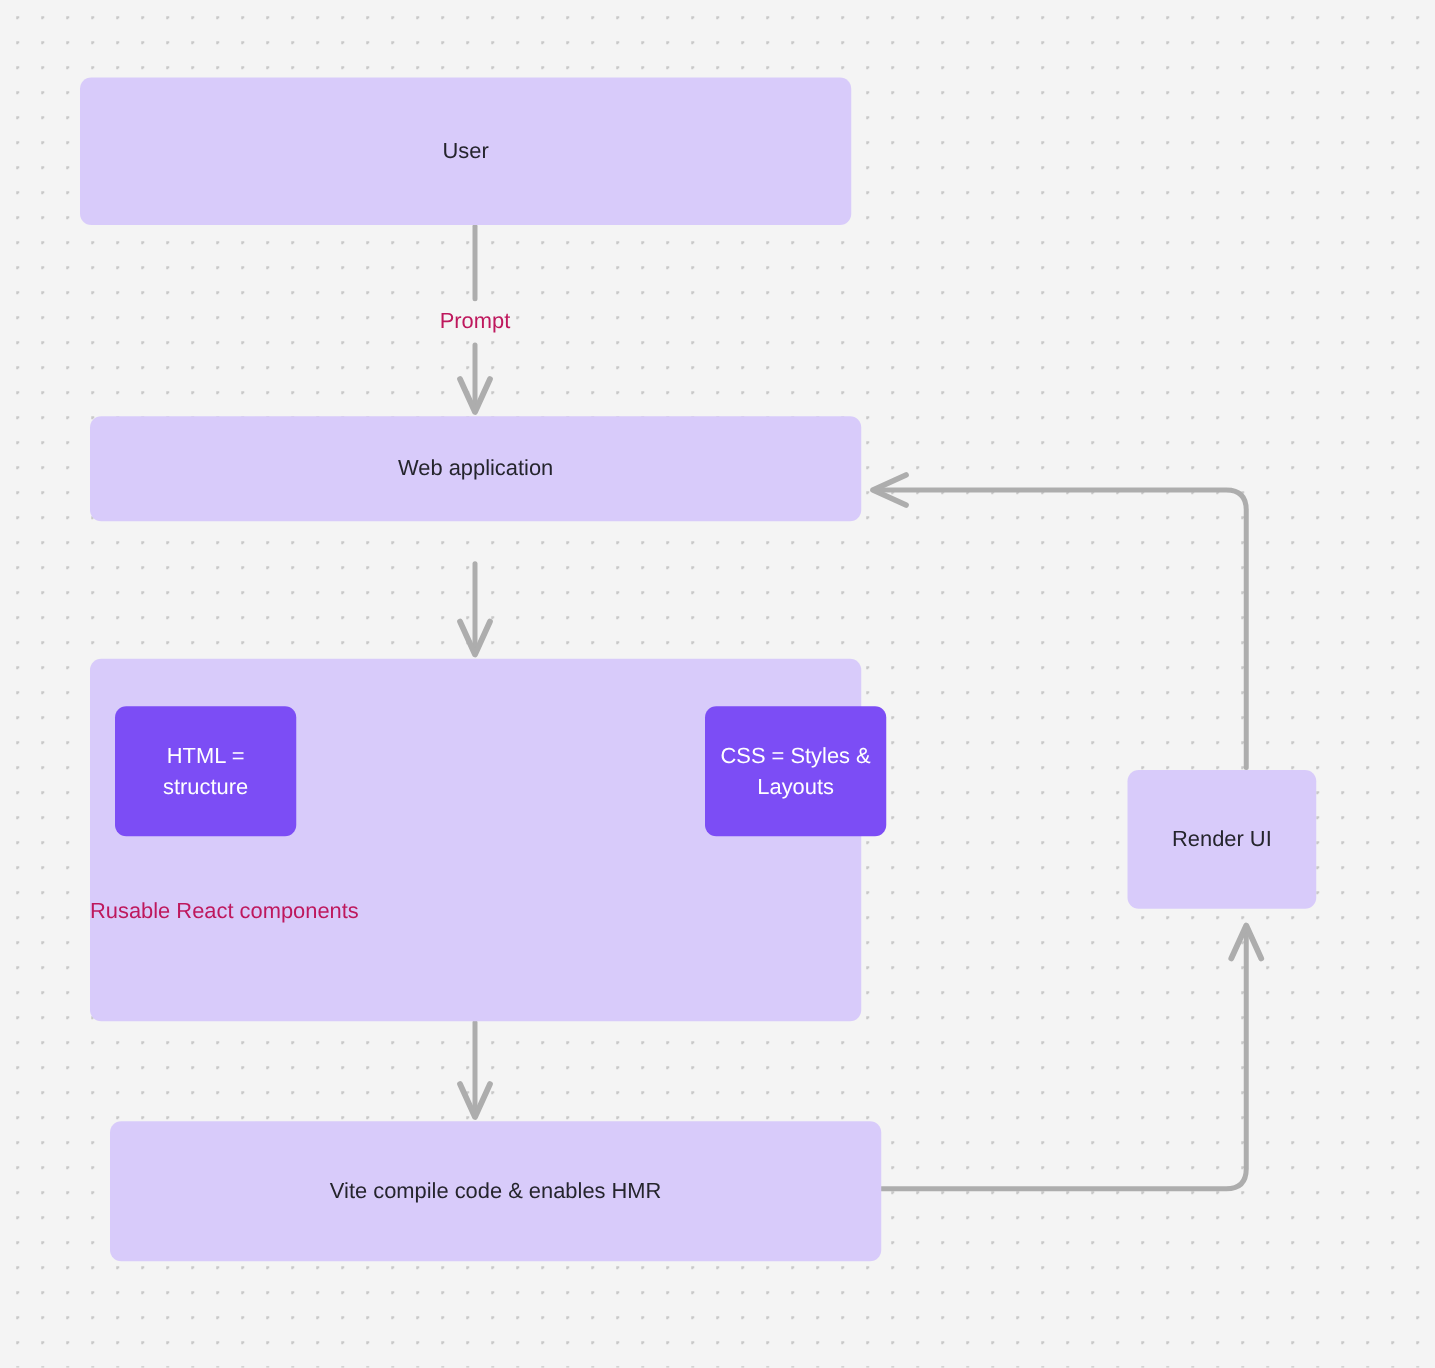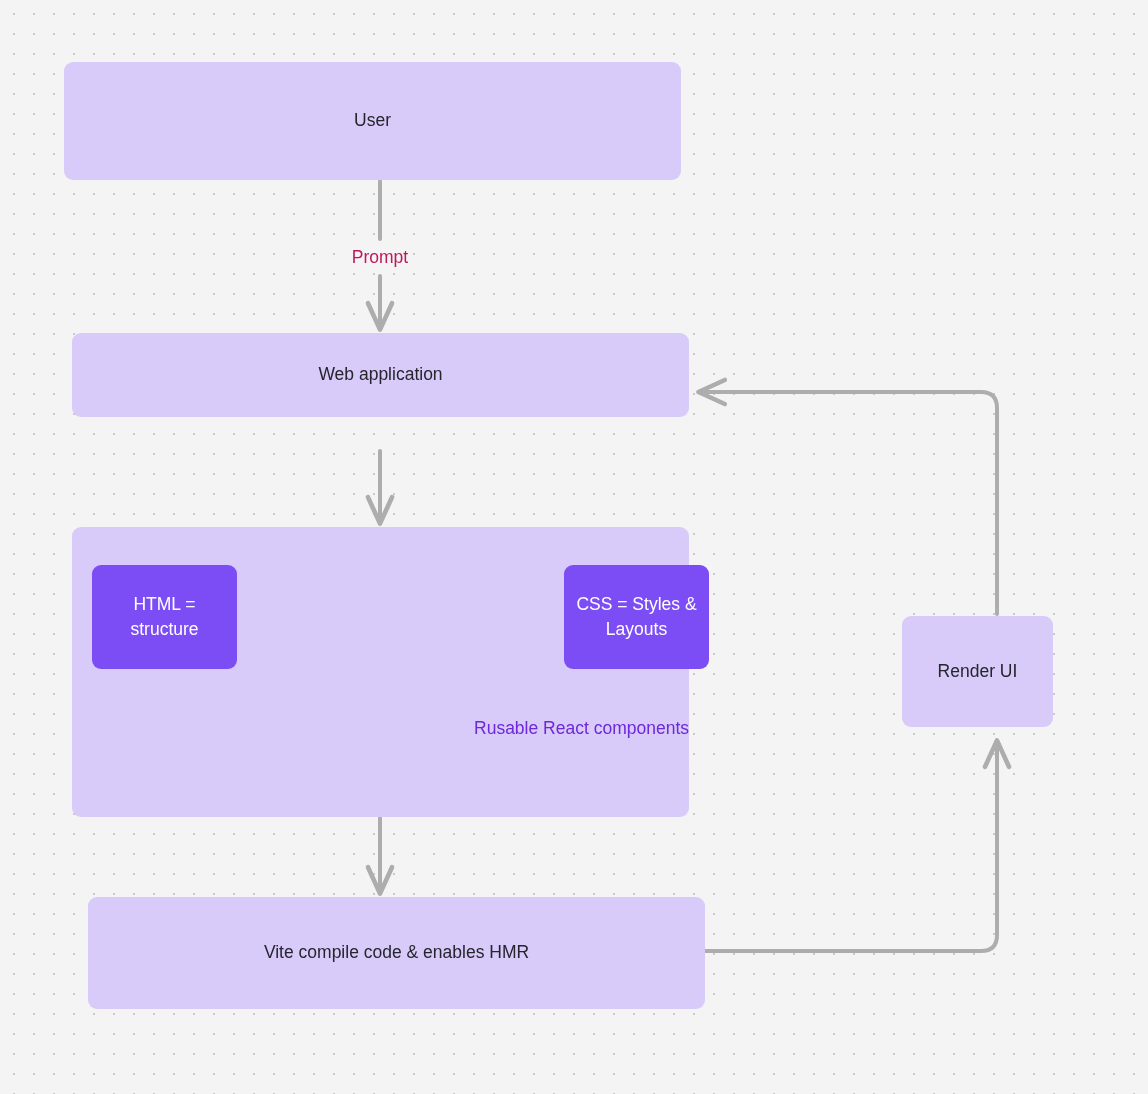--- a/index.html
+++ b/index.html
@@ -74,22 +74,22 @@
     line-height: 1.45;
     text-align: center;
     box-sizing: border-box;
     padding: 0 6px;
   }
   .components-caption {
     position: absolute;
     left: 0;
     top: 190px;
     width: 617px;
-    text-align: right;
-    color: #6d28d9;
+    text-align: left;
+    color: #be185d;
     font-size: 17.5px;
   }
   .edge-label {
     position: absolute;
     color: #be185d;
     font-size: 17.5px;
     background: #f4f4f4;
     padding: 0 5px;
     white-space: nowrap;
     transform: translate(-50%, -50%);

